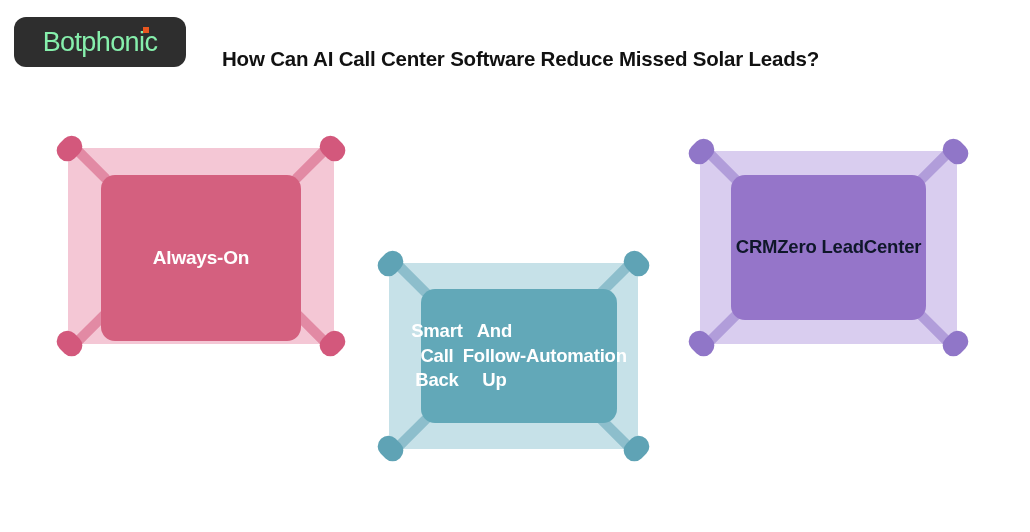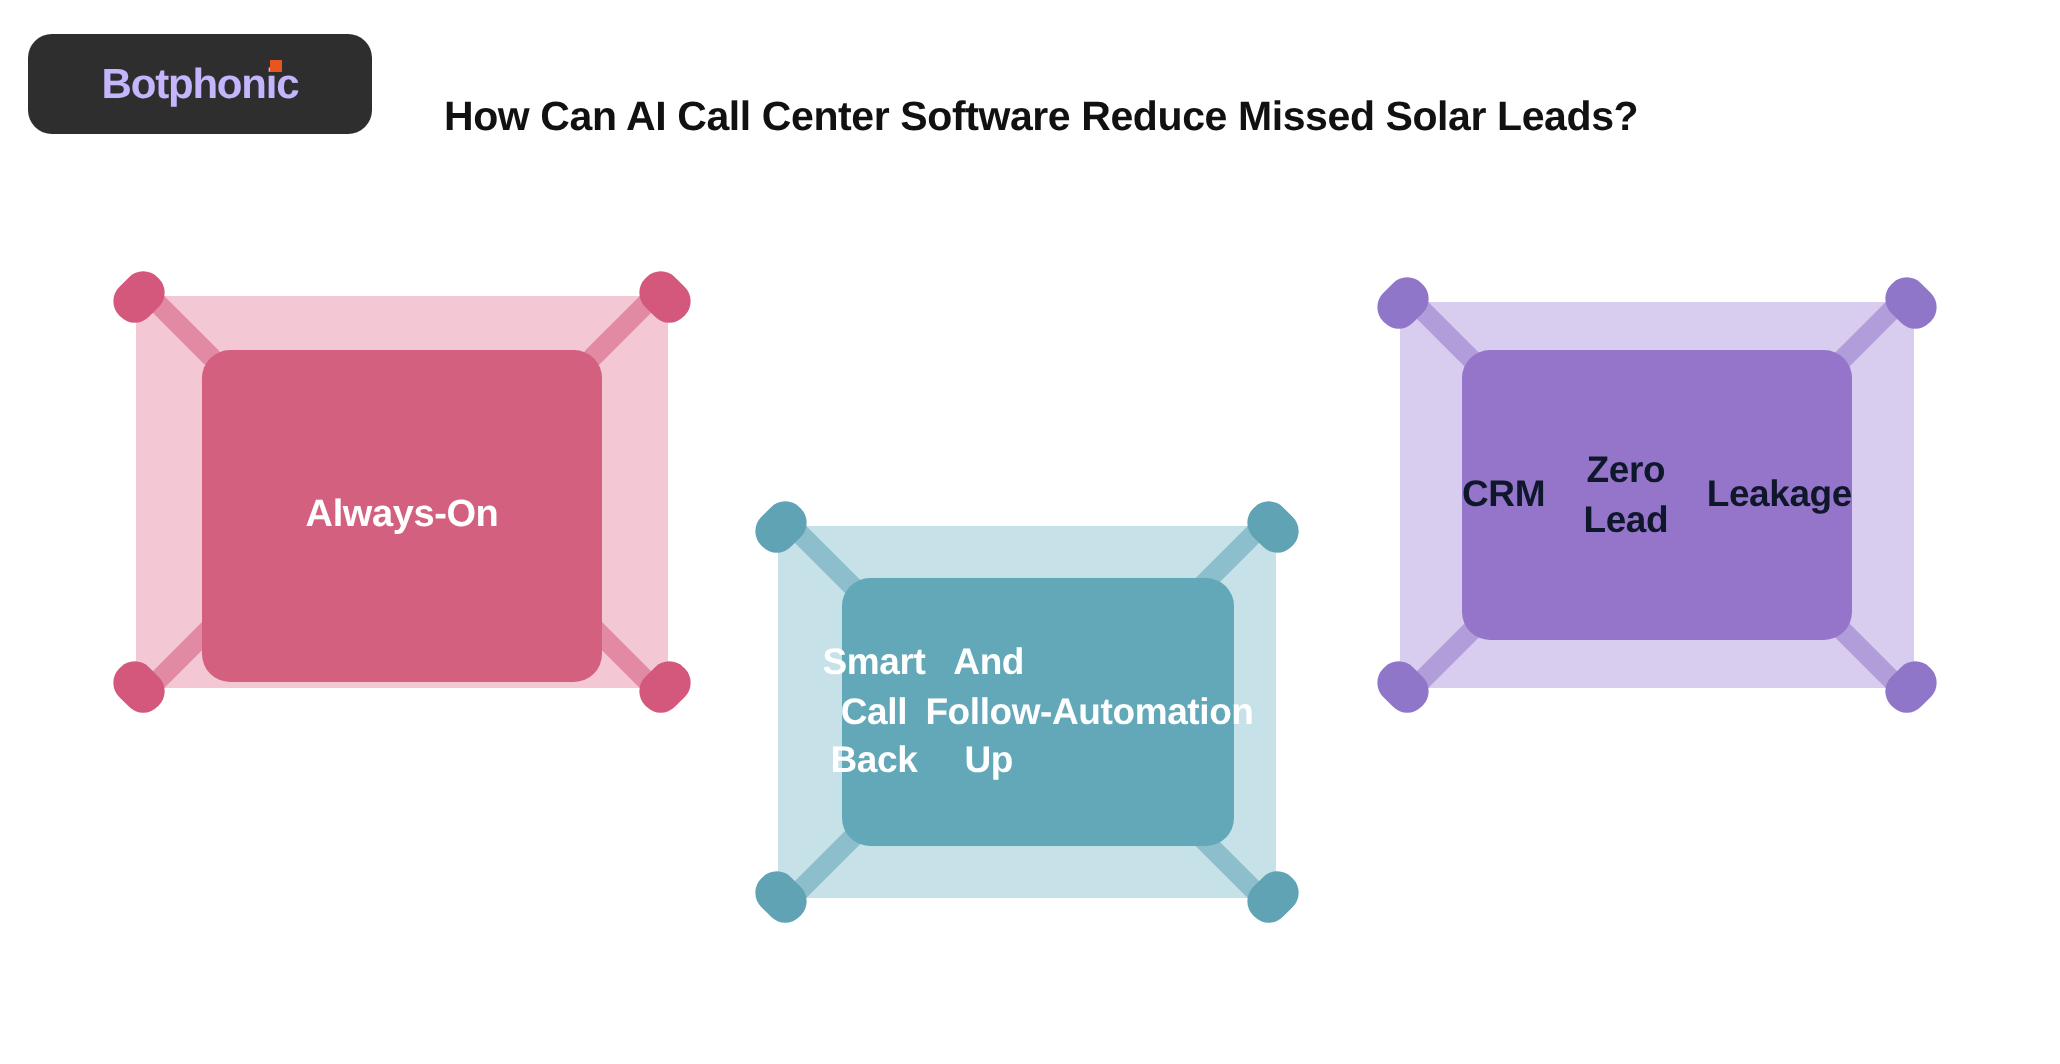--- a/index.html
+++ b/index.html
@@ -30,23 +30,23 @@
     width: 172px;
     height: 50px;
     background: #2e2e2e;
     border-radius: 12px;
     display: flex;
     align-items: center;
     justify-content: center;
   }
   #logo-text {
     position: relative;
-    color: #c4b5fd;
-    font-size: 21px;
-    font-weight: bold;
+    color: #86efac;
+    font-size: 27px;
+    font-weight: normal;
     letter-spacing: -0.6px;
     line-height: 1;
     font-family: "Liberation Sans", sans-serif;
   }
   #logo-dot {
     position: absolute;
     right: 8px;
     top: -2px;
     width: 6px;
     height: 6px;
@@ -172,19 +172,19 @@
 
 <div class="card" id="card-crm">
   <div class="card-frame" style="background: rgb(217, 205, 239);"></div>
   <div class="connector conn-tl" style="background: rgb(144, 118, 200);"></div>
   <div class="connector conn-tr" style="background: rgb(144, 118, 200);"></div>
   <div class="connector conn-bl" style="background: rgb(144, 118, 200);"></div>
   <div class="connector conn-br" style="background: rgb(144, 118, 200);"></div>
   <div class="card-inner" style="background: rgb(149, 117, 201); color: #0f172a; align-items: center;">
       <div>CRM</div>
       <div>Zero Lead</div>
-      <div>Leakage</div>
+      <div>Center</div>
     </div>
   <div class="dot dot-tl" style="background: rgb(144, 118, 200);"></div>
   <div class="dot dot-tr" style="background: rgb(144, 118, 200);"></div>
   <div class="dot dot-bl" style="background: rgb(144, 118, 200);"></div>
   <div class="dot dot-br" style="background: rgb(144, 118, 200);"></div>
 </div>
 
 </body></html>

